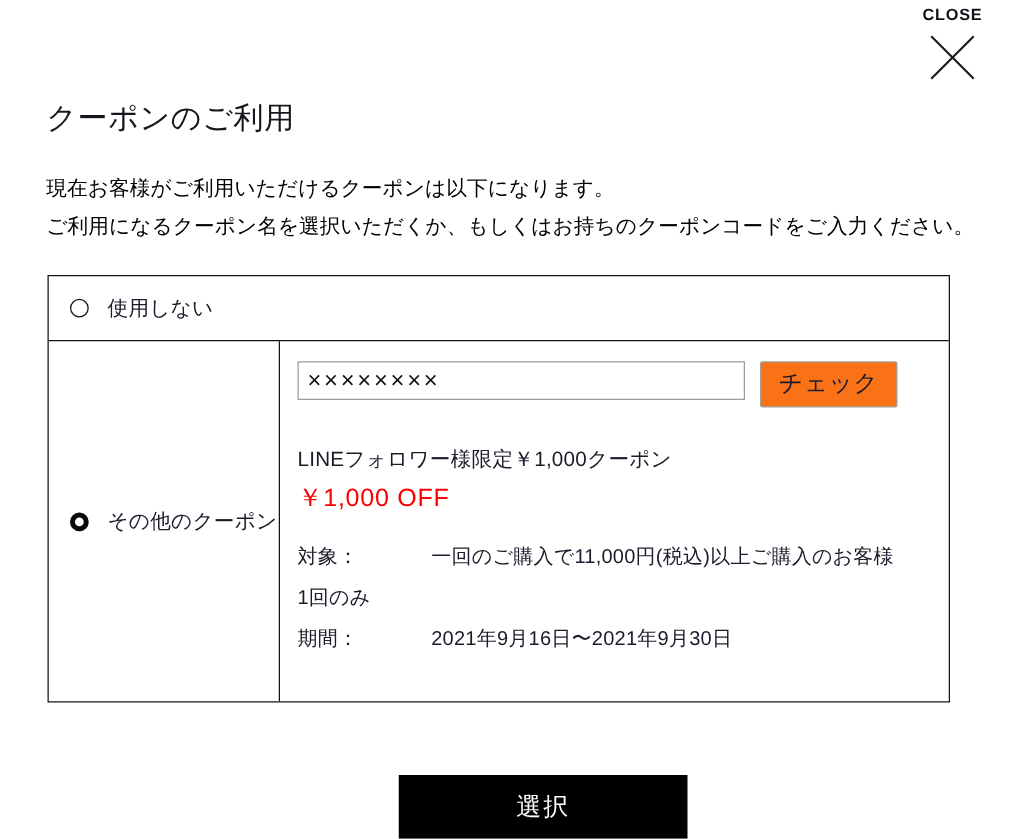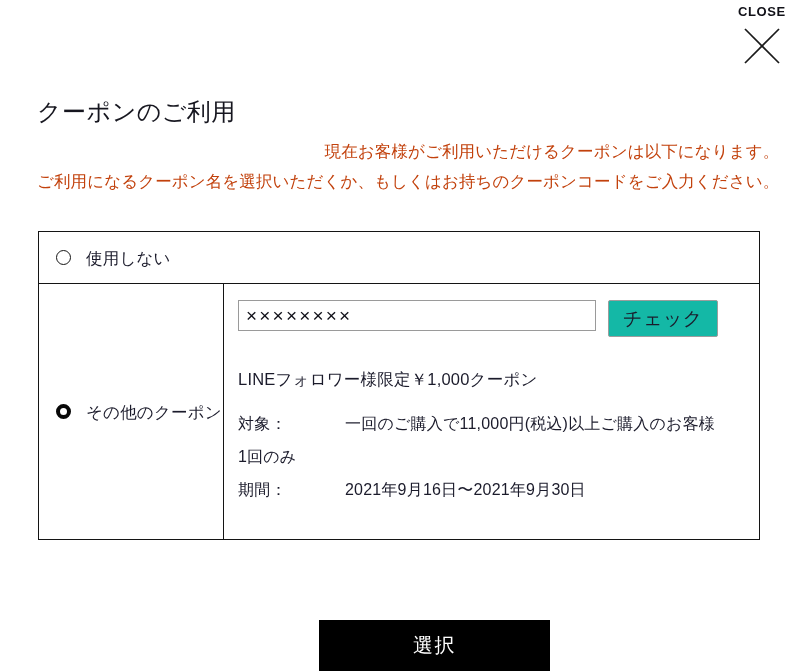--- a/index.html
+++ b/index.html
@@ -39,47 +39,46 @@
     display: block;
     margin: 5px auto 0 auto;
     width: 42px;
     height: 42px;
   }
 
   
   #page-title {
     position: absolute;
     left: 37px;
-    top: 96px;
+    top: 79px;
     font-size: 24px;
     line-height: 32px;
     font-weight: normal;
     letter-spacing: 0.5px;
     color: #16161f;
     margin: 0;
     white-space: nowrap;
   }
   #description {
     position: absolute;
     left: 37px;
     top: 136px;
     font-size: 16.5px;
     line-height: 30px;
-    color: #c2410c;
+    color: #000000;
     letter-spacing: 0.1px;
     white-space: nowrap;
-    text-align: right;
   }
   #description .desc-line { display: block; }
 
   
   #coupon-table {
     position: absolute;
     left: 38px;
-    top: 231px;
+    top: 220px;
     width: 722px;
     border: 1.6px solid #141414;
     border-collapse: collapse;
     box-sizing: border-box;
   }
   .coupon-row {
     display: flex;
     align-items: stretch;
   }
   .coupon-row.row-other {
@@ -148,21 +147,21 @@
     padding: 0 7px;
     letter-spacing: 2.2px;
     outline: none;
   }
   #check-button {
     margin-left: 12px;
     height: 37px;
     min-width: 96px;
     padding: 0 14px;
     box-sizing: border-box;
-    background: #14b8a6;
+    background: #f97316;
     border: 1px solid #9d9d9d;
     border-radius: 2px;
     font-family: "Liberation Sans", "DejaVu Sans", sans-serif;
     font-size: 19px;
     color: #1b1b2b;
     letter-spacing: 0.5px;
     cursor: pointer;
     line-height: 35px;
   }
   #coupon-name {
@@ -258,20 +257,21 @@
     </div>
 
     <div class="detail-cell">
 
       <div class="code-line">
         <input id="coupon-code-input" type="text" value="××××××××" style="">
         <button id="check-button">チェック</button>
       </div>
 
       <div id="coupon-name">LINEフォロワー様限定￥1,000クーポン</div>
+      <div id="coupon-discount">￥1,000 OFF</div>
 
       <div id="coupon-terms">
         <div class="term-row">
           <span class="term-label">対象：</span>
           <span class="term-value">一回のご購入で11,000円(税込)以上ご購入のお客様</span>
         </div>
         <div class="term-row">
           <span class="term-value">1回のみ</span>
         </div>
         <div class="term-row">

